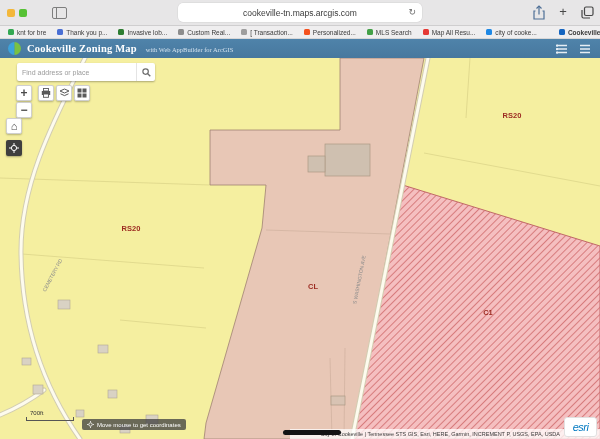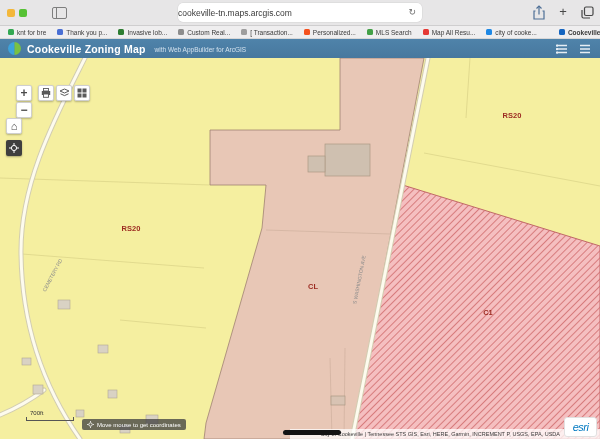--- a/index.html
+++ b/index.html
@@ -8,38 +8,38 @@
   #page { position:relative; width:600px; height:439px; background:#fff; overflow:hidden; }
 
   
   .chrome { position:absolute; top:0; left:0; width:600px; height:26px; background:#e7e6e7; border-bottom:1px solid #cfcecf; }
   .tl { position:absolute; width:8px; height:8px; border-radius:2px; top:9px; }
   .tl.yellow { left:7px;  background:#f3b73a; }
   .tl.green  { left:19px; background:#56c134; }
   .sidebar-btn { position:absolute; left:52px; top:7px; width:15px; height:12px; border:1.3px solid #7e7e7e; border-radius:2px; }
   .sidebar-btn::after { content:""; position:absolute; left:3px; top:0; bottom:0; width:1.3px; background:#7e7e7e; }
   .url-pill { position:absolute; left:178px; top:3px; width:244px; height:19px; background:#fff; border-radius:5px;
-              box-shadow:0 0 0 0.5px #d6d5d6; display:flex; align-items:center; justify-content:flex-start; }
+              box-shadow:0 0 0 0.5px #d6d5d6; display:flex; align-items:center; justify-content:center; }
   .url-text { font-size:8.5px; color:#3a3a3a; }
   .reload { position:absolute; right:6px; top:3px; font-size:9px; color:#6c6c6c; line-height:13px; }
   .chrome-right { position:absolute; right:6px; top:4px; display:flex; gap:10px; align-items:center; }
   .chrome-ic { width:14px; height:16px; display:flex; align-items:center; justify-content:center; color:#4e6f96; }
   .plus-ic { font-size:13px; color:#474747; line-height:14px; }
 
   
   .favbar { position:absolute; top:26px; left:0; width:600px; height:13px; background:#efeeef; border-bottom:1px solid #d8d7d8;
             display:flex; align-items:center; padding:0 8px; gap:11px; }
   .fav { display:flex; align-items:center; gap:3px; font-size:6.5px; color:#3a3a3a; white-space:nowrap; }
   .fav .fico { width:6px; height:6px; border-radius:1.5px; flex:0 0 auto; }
   .fav-divider { width:1px; height:8px; background:#c4c3c4; }
   .fav.active { font-weight:bold; }
 
   
   .appheader { position:absolute; top:39px; left:0; width:600px; height:19px;
-               background:linear-gradient(#4f83aa,#47789e); display:flex; align-items:center; padding:3px 8px; }
+               background:linear-gradient(#4f83aa,#47789e); display:flex; align-items:center; padding:3px 8px;font-family:Liberation Serif, serif; }
   .applogo { width:13px; height:13px; margin-right:6px; }
   .apptitle { color:#fff; font-size:10.5px; font-weight:bold; letter-spacing:0.2px; }
   .appsub { color:#d3e2ee; font-size:6.5px; margin-left:9px; margin-top:2px; }
   .appheader-right { position:absolute; right:9px; top:0; height:19px; display:flex; align-items:center; gap:11px; }
 
   
   .maparea { position:absolute; top:58px; left:0; width:600px; height:381px; background:#f5efa0; }
   .maparea svg.basemap { position:absolute; left:0; top:0; }
 
   .widget { position:absolute; background:#fff; border:1px solid #cfcfcf; border-radius:2px;
@@ -247,20 +247,29 @@
       </g>
 
       <g font-family="Liberation Sans, sans-serif" font-size="7.5" font-weight="bold" fill="#9c2b21" text-anchor="middle">
         <text x="131" y="173">RS20</text>
         <text x="512" y="60">RS20</text>
         <text x="313" y="231">CL</text>
         <text x="488" y="257">C1</text>
       </g>
     </svg>
 
+    <div class="searchbox">
+      <input type="text" placeholder="Find address or place" style="">
+      <div class="searchbtn">
+        <svg width="9" height="9" viewBox="0 0 9 9">
+          <circle cx="3.6" cy="3.6" r="2.7" fill="none" stroke="#6b6b6b" stroke-width="1.2"></circle>
+          <path d="M5.7 5.7 L8.3 8.3" stroke="#6b6b6b" stroke-width="1.3"></path>
+        </svg>
+      </div>
+    </div>
 
     <div class="widget sq" style="left:16px; top:27px;">
       <span class="zoomtxt">+</span>
     </div>
     <div class="widget sq" style="left:16px; top:44px;">
       <span class="zoomtxt">−</span>
     </div>
 
     <div class="widget sq" style="left:38px; top:27px;">
       <svg width="10" height="10" viewBox="0 0 10 10">

